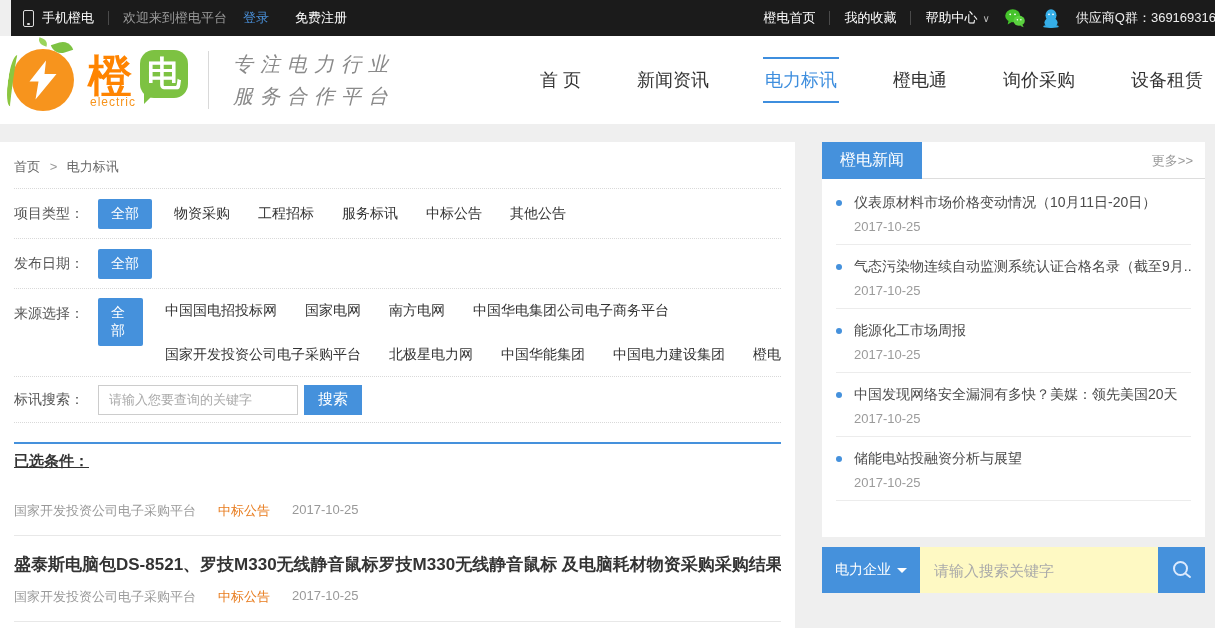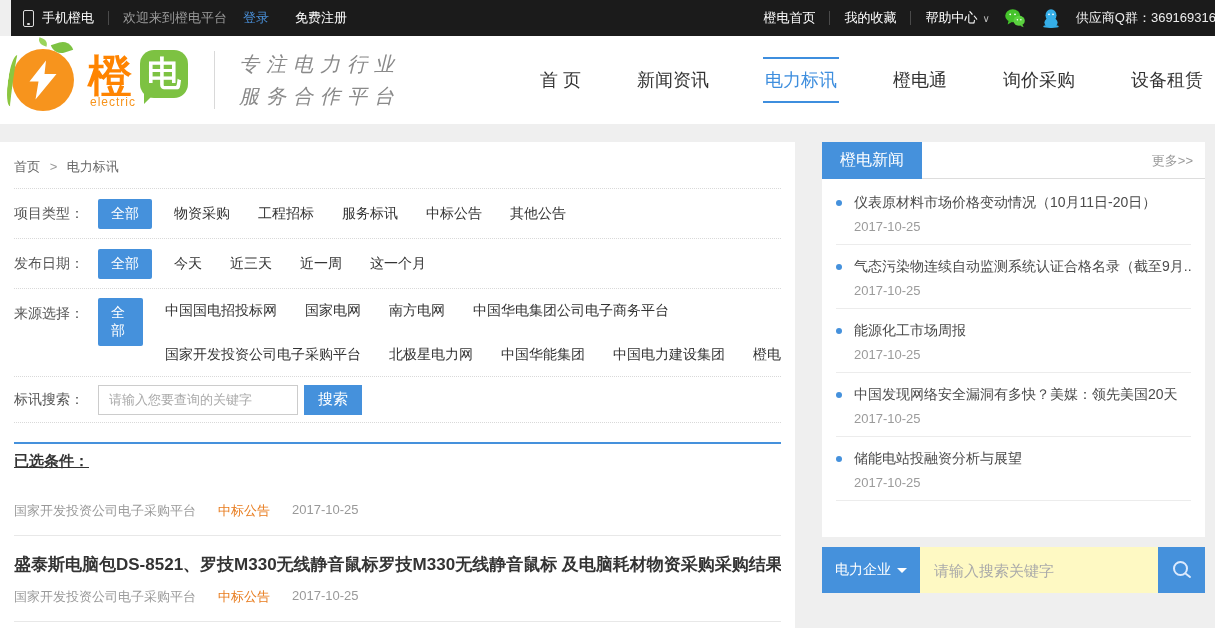--- a/index.html
+++ b/index.html
@@ -41,21 +41,21 @@
   .logo-cheng { font-size:44px; font-weight:bold; color:#ff8400; margin-left:14px;
     line-height:1; position:relative; top:-4px; }
   .logo-electric { position:absolute; left:78px; bottom:2px; font-size:12px; color:#f7941d;
     letter-spacing:1px; }
   .logo-dian-bubble { width:48px; height:48px; background:#7dc242; border-radius:14px;
     margin-left:8px; display:flex; align-items:center; justify-content:center; position:relative;
     top:-6px; }
   .logo-dian-bubble::after { content:""; position:absolute; left:4px; bottom:-6px;
     border:7px solid transparent; border-top-color:#7dc242; border-left-color:#7dc242; }
   .logo-dian { color:#fff; font-size:34px; font-weight:bold; }
-  .tagline { display:flex; align-items:center; margin-left:26px; }
+  .tagline { display:flex; align-items:center; margin-left:20px; }
   .tagline-bar { width:1px; height:58px; background:#d9d9d9; margin-right:24px; }
   .tagline-text { font-family:"DejaVu Serif","Liberation Serif",serif; font-style:italic;
     color:#8a8a8a; font-size:20px; letter-spacing:7px; line-height:1.6; }
   .mainnav { display:flex; align-items:center; margin-left:auto; margin-right:10px; gap:52px; }
   .nav-item { font-size:18px; color:#333; cursor:pointer; padding:9px 2px; }
   .nav-item.active { color:#3e8ede; border-top:2px solid #3e8ede; border-bottom:2px solid #3e8ede; }
 
   
   .left-panel { position:absolute; left:0; top:142px; width:795px; height:486px;
     background:#fff; padding:0 14px; }
@@ -210,26 +210,20 @@
         <span class="f-opt">工程招标</span>
         <span class="f-opt">服务标讯</span>
         <span class="f-opt">中标公告</span>
         <span class="f-opt">其他公告</span>
       </div>
     </div>
 
     <div class="filter-row">
       <span class="f-label">发布日期：</span>
       <span class="f-selected">全部</span>
-      <div class="f-opts">
-        <span class="f-opt">今天</span>
-        <span class="f-opt">近三天</span>
-        <span class="f-opt">近一周</span>
-        <span class="f-opt">这一个月</span>
-      </div>
     </div>
 
     <div class="filter-row tall">
       <span class="f-label">来源选择：</span>
       <span class="f-selected">全部</span>
       <div class="f-opts-col">
         <div class="f-opts">
           <span class="f-opt">中国国电招投标网</span>
           <span class="f-opt">国家电网</span>
           <span class="f-opt">南方电网</span>

